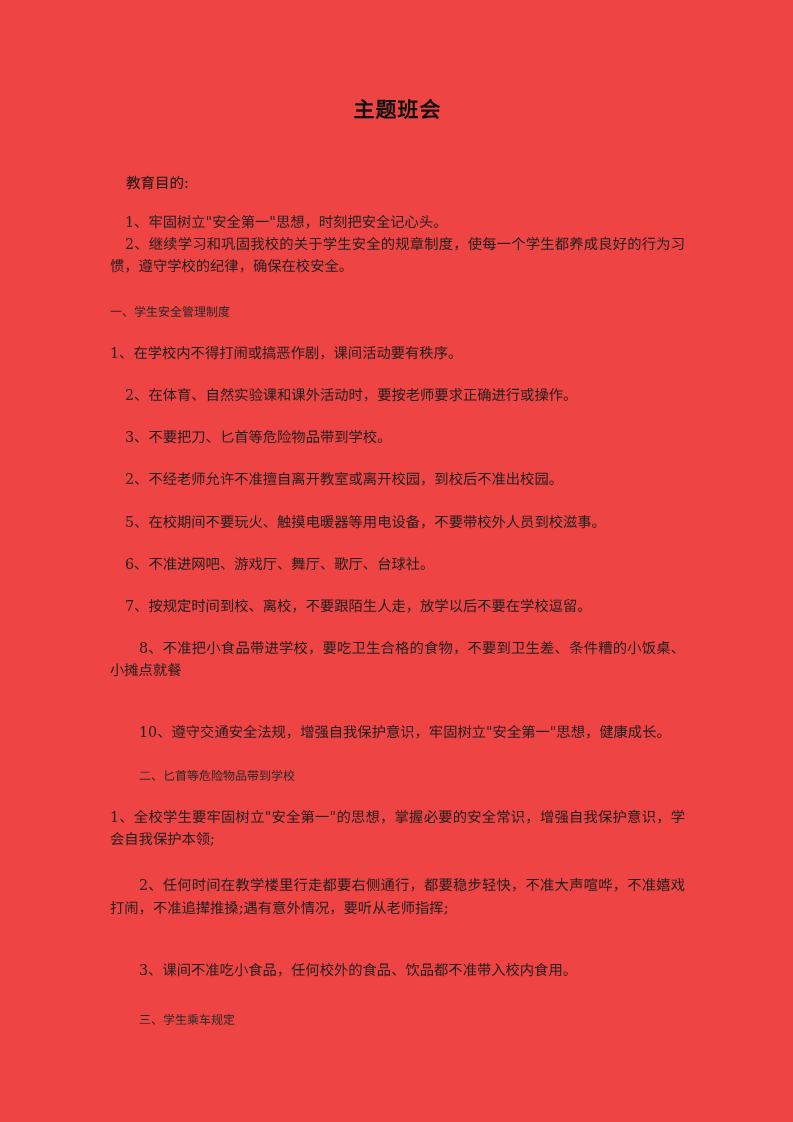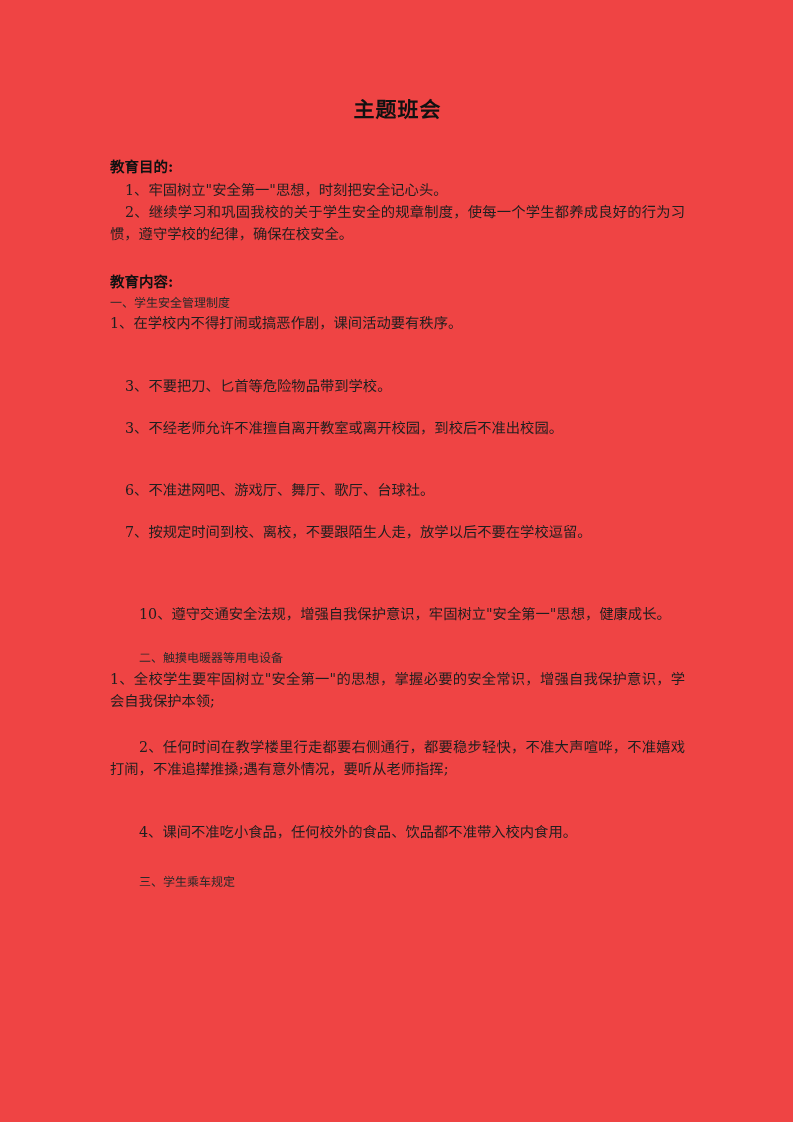--- a/index.html
+++ b/index.html
@@ -33,39 +33,39 @@
     font-size: 21px;
     font-weight: bold;
     color: #111111;
     margin: 0;
     padding-top: 96px;
     letter-spacing: 1px;
     line-height: 1.35;
   }
   .section-heading {
     font-size: 14.5px;
-    font-weight: bold;
+    font-weight: normal;
     color: #111111;
     line-height: 1.55;
-    margin: 0;
+    margin: 16px;
   }
   .block-gap-before-purpose { height: 32px; }
   .block-gap-before-content { height: 26px; }
 
   .para {
     font-size: 14.3px;
     line-height: 1.55;
     color: #1f1f1f;
     margin: 0;
     text-align: justify;
     text-justify: inter-ideograph;
     word-break: break-all;
   }
   
-  .indent-0  { text-indent: 0; }
+  .indent-0  { text-indent: 0; margin-top: 20px; }
   .indent-1  { text-indent: 15px; }
   .indent-2  { text-indent: 29px; }
   .gap-md    { height: 20px; }
   .gap-lg    { height: 24px; }
   .gap-xl    { height: 30px; }
 
   .subsection-label {
     font-size: 12px;
     line-height: 1.55;
     color: #2a2a2a;
@@ -83,73 +83,75 @@
     <div class="block-gap-before-purpose"></div>
 
     <p class="section-heading">教育目的:</p>
 
     <p class="para indent-1">1、牢固树立"安全第一"思想，时刻把安全记心头。</p>
 
     <p class="para indent-1">2、继续学习和巩固我校的关于学生安全的规章制度，使每一个学生都养成良好的行为习惯，遵守学校的纪律，确保在校安全。</p>
 
     <div class="block-gap-before-content"></div>
 
-    <p class="section-heading">教育内容:</p>
 
     <p class="subsection-label indent-0">一、学生安全管理制度</p>
 
     <p class="para indent-0">1、在学校内不得打闹或搞恶作剧，课间活动要有秩序。</p>
 
     <div class="gap-md"></div>
 
+    <p class="para indent-1">2、在体育、自然实验课和课外活动时，要按老师要求正确进行或操作。</p>
 
     <div class="gap-md"></div>
 
     <p class="para indent-1">3、不要把刀、匕首等危险物品带到学校。</p>
 
     <div class="gap-md"></div>
 
-    <p class="para indent-1">3、不经老师允许不准擅自离开教室或离开校园，到校后不准出校园。</p>
+    <p class="para indent-1">2、不经老师允许不准擅自离开教室或离开校园，到校后不准出校园。</p>
 
     <div class="gap-md"></div>
 
+    <p class="para indent-1">5、在校期间不要玩火、触摸电暖器等用电设备，不要带校外人员到校滋事。</p>
 
     <div class="gap-md"></div>
 
     <p class="para indent-1">6、不准进网吧、游戏厅、舞厅、歌厅、台球社。</p>
 
     <div class="gap-md"></div>
 
     <p class="para indent-1">7、按规定时间到校、离校，不要跟陌生人走，放学以后不要在学校逗留。</p>
 
     <div class="gap-md"></div>
 
+    <p class="para indent-2">8、不准把小食品带进学校，要吃卫生合格的食物，不要到卫生差、条件糟的小饭桌、小摊点就餐</p>
 
     <div class="gap-md"></div>
 
 
     <div class="gap-md"></div>
 
     <p class="para indent-2">10、遵守交通安全法规，增强自我保护意识，牢固树立"安全第一"思想，健康成长。</p>
 
     <div class="gap-lg"></div>
 
-    <p class="subsection-label indent-2">二、触摸电暖器等用电设备</p>
+    <p class="subsection-label indent-2">二、匕首等危险物品带到学校</p>
 
     <p class="para indent-0">1、全校学生要牢固树立"安全第一"的思想，掌握必要的安全常识，增强自我保护意识，学会自我保护本领;</p>
 
     <div class="gap-lg"></div>
 
     <p class="para indent-2">2、任何时间在教学楼里行走都要右侧通行，都要稳步轻快，不准大声喧哗，不准嬉戏打闹，不准追撵推搡;遇有意外情况，要听从老师指挥;</p>
 
     <div class="gap-md"></div>
 
 
     <div class="gap-md"></div>
 
-    <p class="para indent-2">4、课间不准吃小食品，任何校外的食品、饮品都不准带入校内食用。</p>
+    <p class="para indent-2">3、课间不准吃小食品，任何校外的食品、饮品都不准带入校内食用。</p>
 
     <div class="gap-xl"></div>
 
     <p class="subsection-label indent-2">三、学生乘车规定</p>
 
   </div>
 </div>
 
 </body></html>

